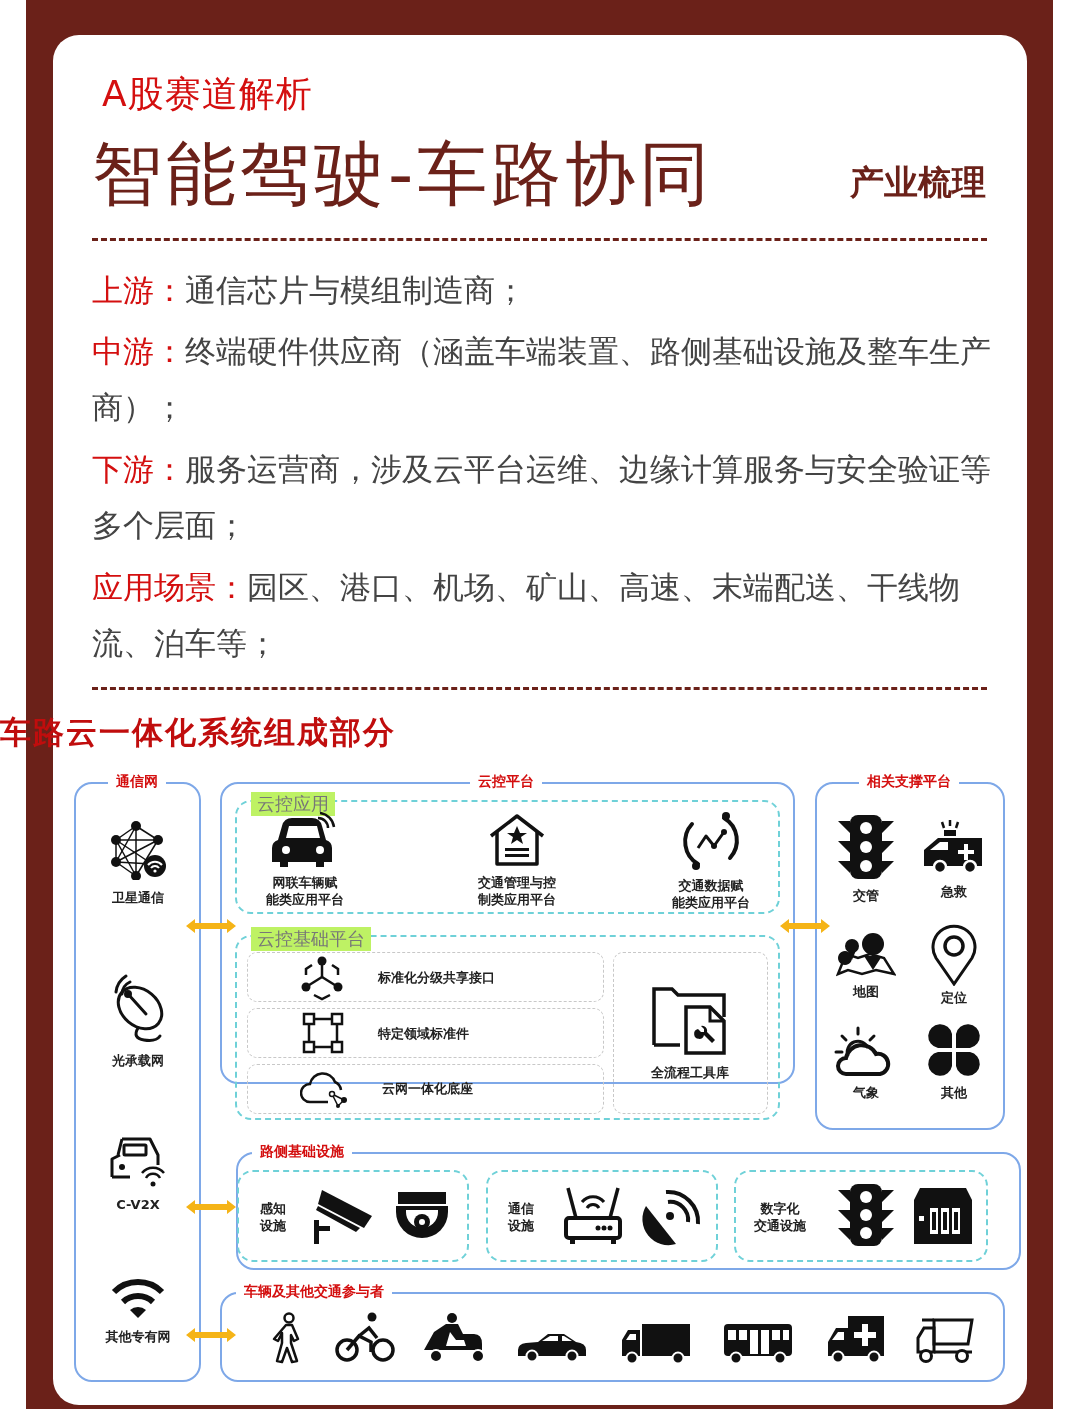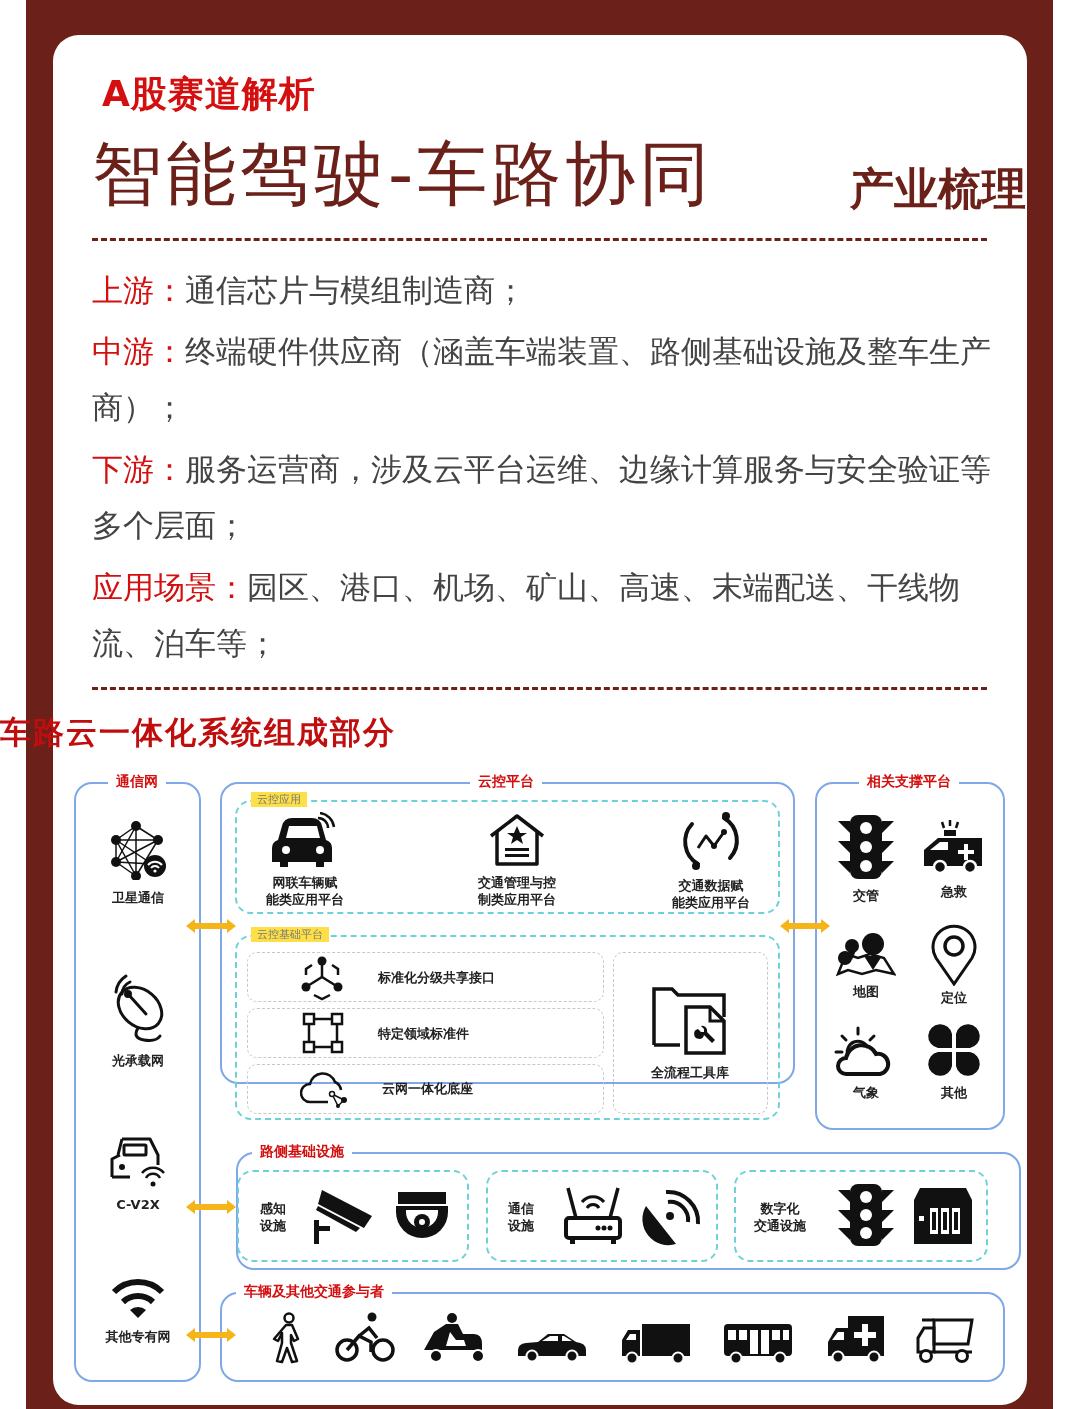--- a/index.html
+++ b/index.html
@@ -1,32 +1,32 @@
 <!DOCTYPE html>
 <html><head>
 <meta charset="utf-8">
 <style>
   *{box-sizing:border-box;margin:0;padding:0}
   html,body{width:1080px;height:1409px;background:#ffffff;overflow:hidden}
   body{font-family:"DejaVu Sans","Liberation Sans",sans-serif;position:relative}
   .frame{position:absolute;left:26px;top:0;width:1027px;height:1409px;background:#6b2119}
   .card{position:absolute;left:53px;top:35px;width:974px;height:1370px;background:#fff;border-radius:26px}
-  .tag{position:absolute;left:102px;top:70px;font-size:36px;font-weight:bold;color:#d40f0f;letter-spacing:1px}
+  .tag{position:absolute;left:102px;top:70px;font-size:36px;font-weight:normal;color:#d40f0f;letter-spacing:1px}
   .title{position:absolute;left:92px;top:128px;font-size:70px;font-weight:normal;color:#6b2119;letter-spacing:4px}
-  .subtitle{position:absolute;left:850px;top:160px;font-size:44px;font-weight:bold;color:#6b2119}
+  .subtitle{position:absolute;left:850px;top:160px;font-size:34px;font-weight:bold;color:#6b2119}
   .dash{position:absolute;left:92px;width:895px;height:0;border-top:3px dashed #6b2119}
   .para{position:absolute;left:92px;width:915px;font-size:31px;line-height:56px;color:#444}
   .para .lbl{color:#d40f0f}
   .sec-title{position:absolute;left:0;width:1080px;top:712px;font-size:31px;font-weight:bold;color:#c00d0d;letter-spacing:2px}
 
   .box{position:absolute;border:2.5px solid #7ea8e8;border-radius:18px;background:#fff}
   .box-label{position:absolute;top:-11px;background:#fff;padding:0 8px;font-size:14px;font-weight:bold;color:#d40f0f;white-space:nowrap}
   .dbox{position:absolute;border:2px dashed #6fd1d8;border-radius:16px}
   .gbox{position:absolute;border:1.5px dashed #c8c8c8;border-radius:10px}
-  .dbox-label{position:absolute;top:-10px;left:14px;background:#fde047;padding:0 6px;font-size:11px;color:#777}
+  .dbox-label{position:absolute;top:-10px;left:14px;background:#bef264;padding:0 6px;font-size:18px;color:#777}
   .icn{position:absolute}
   .cap{position:absolute;font-size:13px;font-weight:bold;color:#222;text-align:center;line-height:17px;white-space:nowrap}
   .arrow{position:absolute;width:50px;height:14px}
 </style>
 </head>
 <body>
 
 <div class="frame"></div>
 <div class="card"></div>
 

